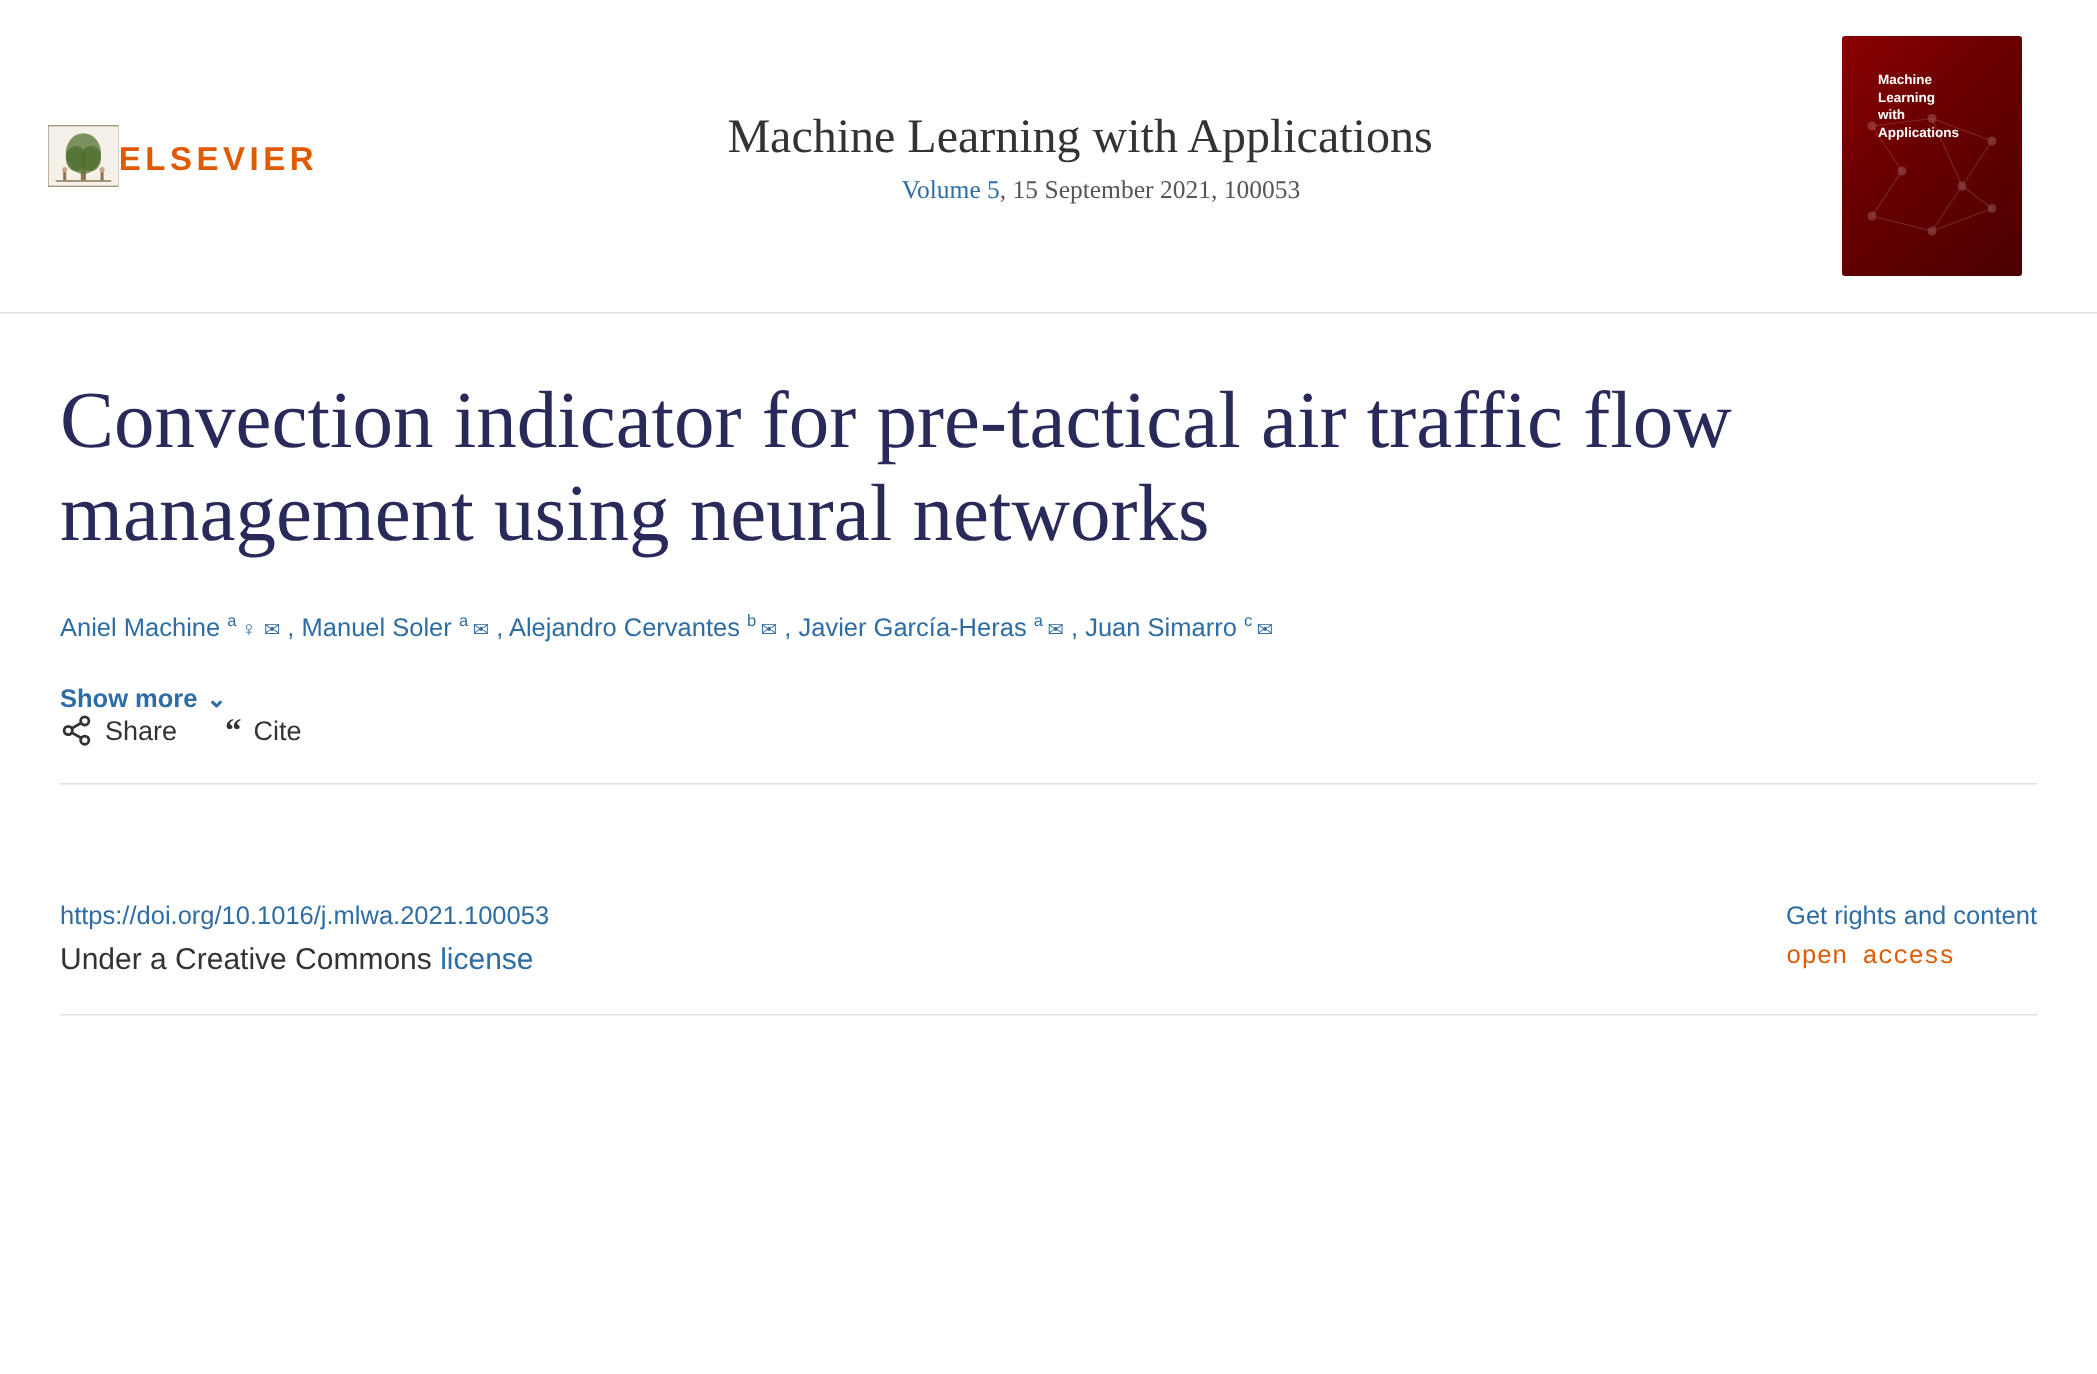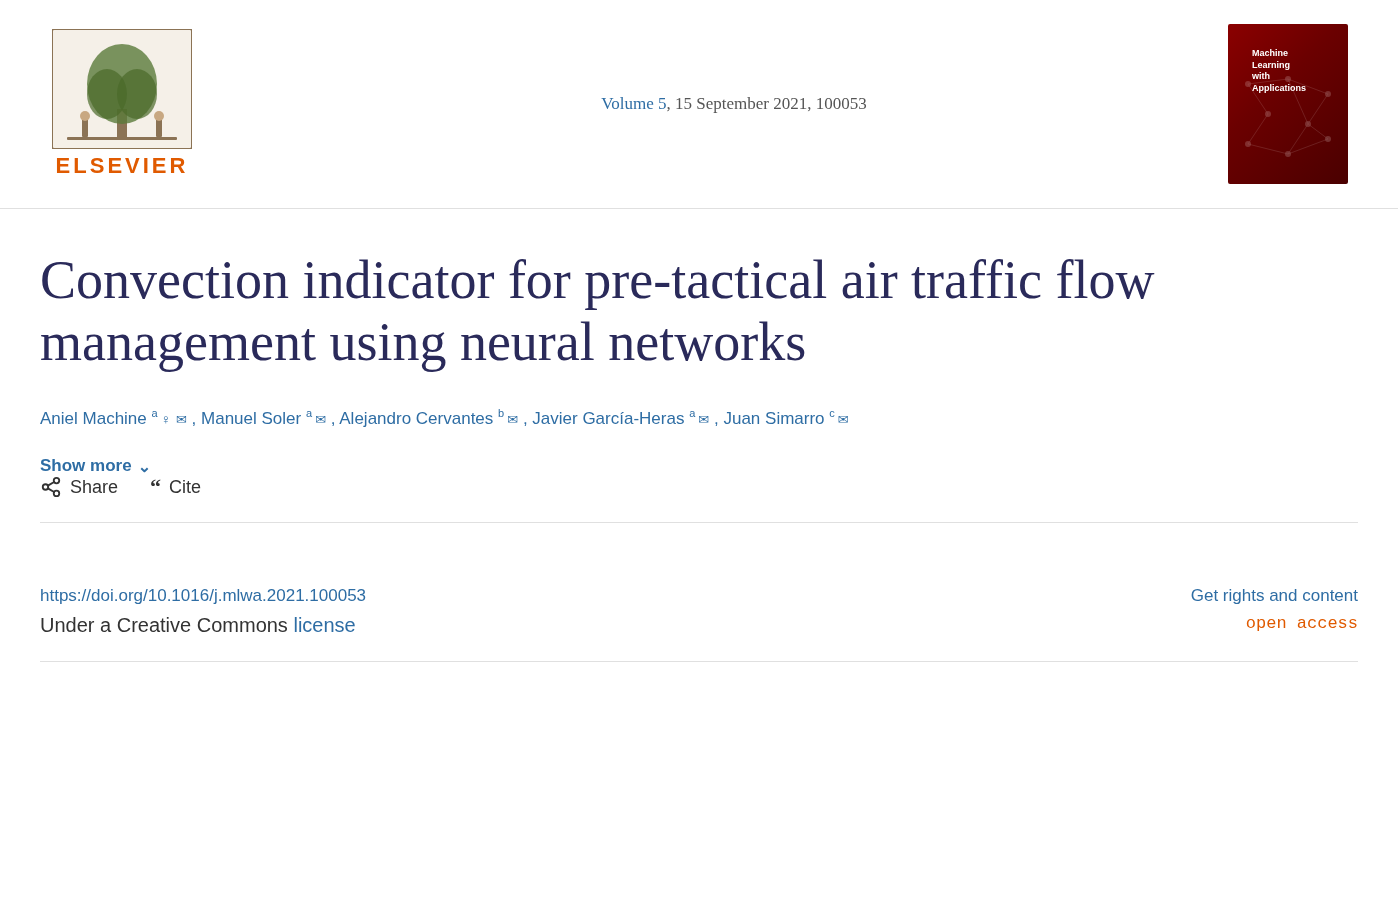--- a/index.html
+++ b/index.html
@@ -20,21 +20,21 @@
     .header-section {
       display: flex;
       align-items: center;
       padding: 24px 40px 24px 32px;
       border-bottom: 1px solid #e0e0e0;
       gap: 0;
     }
 
     .elsevier-logo-area {
       display: flex;
-      flex-direction: column;
+      flex-direction: row;
       align-items: center;
       width: 180px;
       flex-shrink: 0;
     }
 
     .elsevier-tree-logo {
       width: 140px;
       height: 120px;
     }
 
@@ -159,21 +159,21 @@
 
     .chevron-down {
       font-size: 16px;
       color: #2e6da4;
     }
 
     .action-buttons {
       display: flex;
       align-items: center;
       gap: 32px;
-      margin-bottom: 39px;
+      margin-bottom: 16px;
       padding-bottom: 24px;
       border-bottom: 1px solid #e0e0e0;
     }
 
     .action-btn {
       display: inline-flex;
       align-items: center;
       gap: 8px;
       font-size: 18px;
       color: #333;
@@ -198,20 +198,21 @@
     
     .footer-info {
       padding: 24px 0 24px 0;
       border-bottom: 1px solid #e0e0e0;
     }
 
     .footer-info-row {
       display: flex;
       justify-content: space-between;
       align-items: flex-start;
+      margin-top: 38px;
     }
 
     .left-info {
       display: flex;
       flex-direction: column;
       gap: 8px;
     }
 
     .doi-link {
       font-size: 17px;
@@ -227,21 +228,20 @@
     }
 
     .license-link {
       color: #2e6da4;
       text-decoration: none;
     }
 
     .right-info {
       display: flex;
       flex-direction: column;
-      align-items: flex-end;
       gap: 8px;
     }
 
     .get-rights-link {
       font-size: 17px;
       color: #2e6da4;
       text-decoration: none;
       font-family: Arial, sans-serif;
     }
 
@@ -275,20 +275,21 @@
         <circle cx="107" cy="87" r="5" fill="#c8a882"></circle>
 
         <rect x="15" y="108" width="110" height="3" fill="#8B7355" rx="1"></rect>
 
         <rect x="0" y="0" width="140" height="120" fill="none" stroke="#8B7355" stroke-width="2" rx="2"></rect>
       </svg>
       <div class="elsevier-text">ELSEVIER</div>
     </div>
 
     <div class="journal-info">
+      <div class="journal-title">Machine Learning with Applications</div>
       <div class="journal-meta">
         <a class="volume-link">Volume 5</a><span>, 15 September 2021, 100053</span>
       </div>
     </div>
 
     <div class="journal-cover">
       <div class="cover-image">
         <div class="cover-image-title">
           <span>Machine</span><br>
           <span>Learning</span><br>

